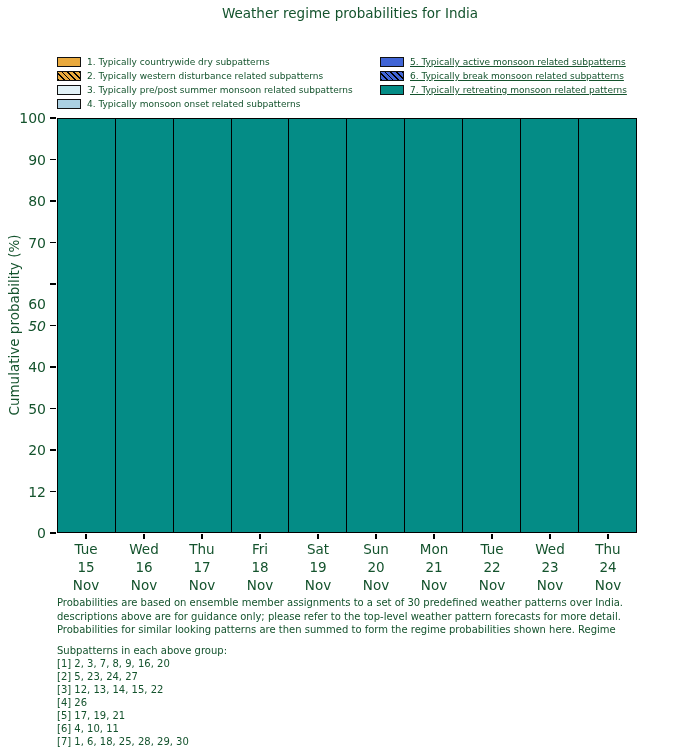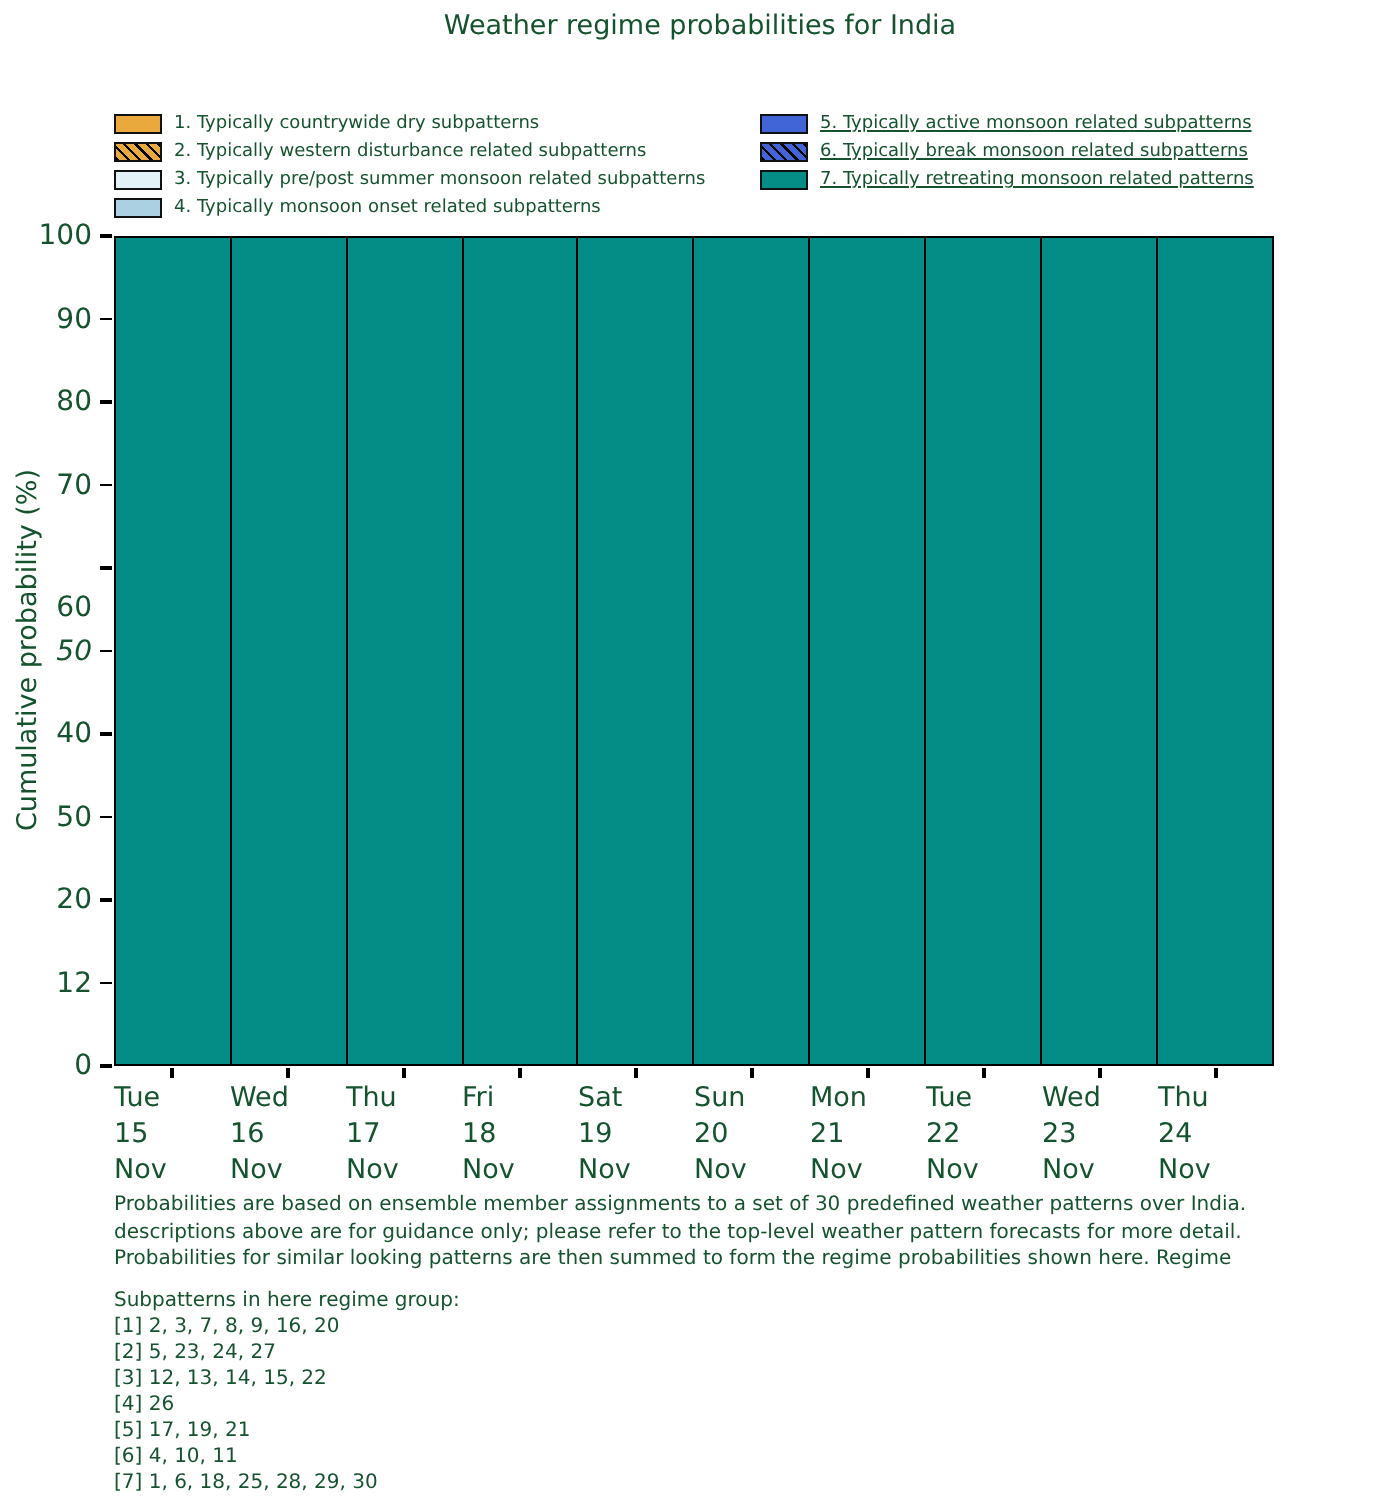--- a/index.html
+++ b/index.html
@@ -28,21 +28,21 @@
   .y-tick-mark{position:absolute;right:1px;width:6px;height:1.3px;background:#000;}
   #y-axis-title{
     position:absolute;left:14px;top:325px;transform:translate(-50%,-50%) rotate(-90deg);
     font-size:13.5px;white-space:nowrap;
   }
   
   #x-ticks{position:absolute;left:57px;top:534px;width:580px;display:flex;}
   .x-tick-cell{flex:1 1 0;display:flex;justify-content:center;}
   .x-tick-mark{width:1.4px;height:5px;background:#000;}
   #x-labels{position:absolute;left:57px;top:540px;width:580px;display:flex;}
-  .x-label-cell{flex:1 1 0;font-size:13.5px;line-height:18px;}
+  .x-label-cell{flex:1 1 0;text-align:center;font-size:13.5px;line-height:18px;}
   
   #footer-note{position:absolute;left:57px;top:596px;font-size:10px;line-height:13.5px;}
   #subpatterns{position:absolute;left:57px;top:644px;font-size:10px;line-height:13px;}
 </style>
 </head>
 <body>
 
 <div id="page">
 
   <div id="title-block">
@@ -226,21 +226,21 @@
       </div>
     </div>
 
   <div id="footer-note">
     <div>Probabilities are based on ensemble member assignments to a set of 30 predefined weather patterns over India.</div>
     <div>descriptions above are for guidance only; please refer to the top-level weather pattern forecasts for more detail.</div>
     <div>Probabilities for similar looking patterns are then summed to form the regime probabilities shown here. Regime</div>
   </div>
 
   <div id="subpatterns">
-    <div>Subpatterns in here regime group:</div>
+    <div>Subpatterns in each above group:</div>
   <div>[1] 2, 3, 7, 8, 9, 16, 20</div>
       <div>[2] 5, 23, 24, 27</div>
       <div>[3] 12, 13, 14, 15, 22</div>
       <div>[4] 26</div>
       <div>[5] 17, 19, 21</div>
       <div>[6] 4, 10, 11</div>
       <div>[7] 1, 6, 18, 25, 28, 29, 30</div>
     </div>
 
 </div>

